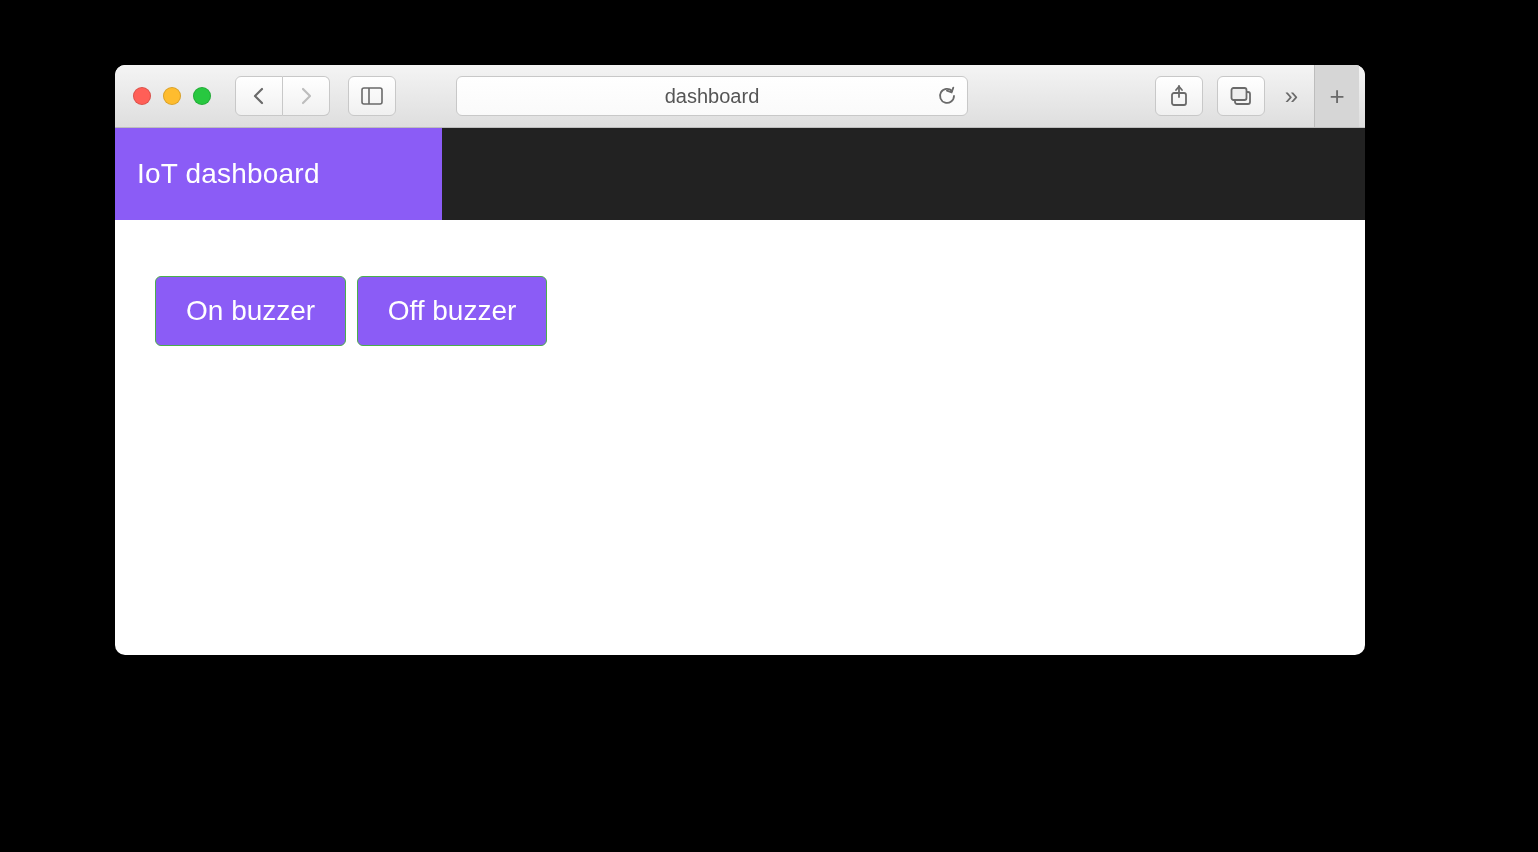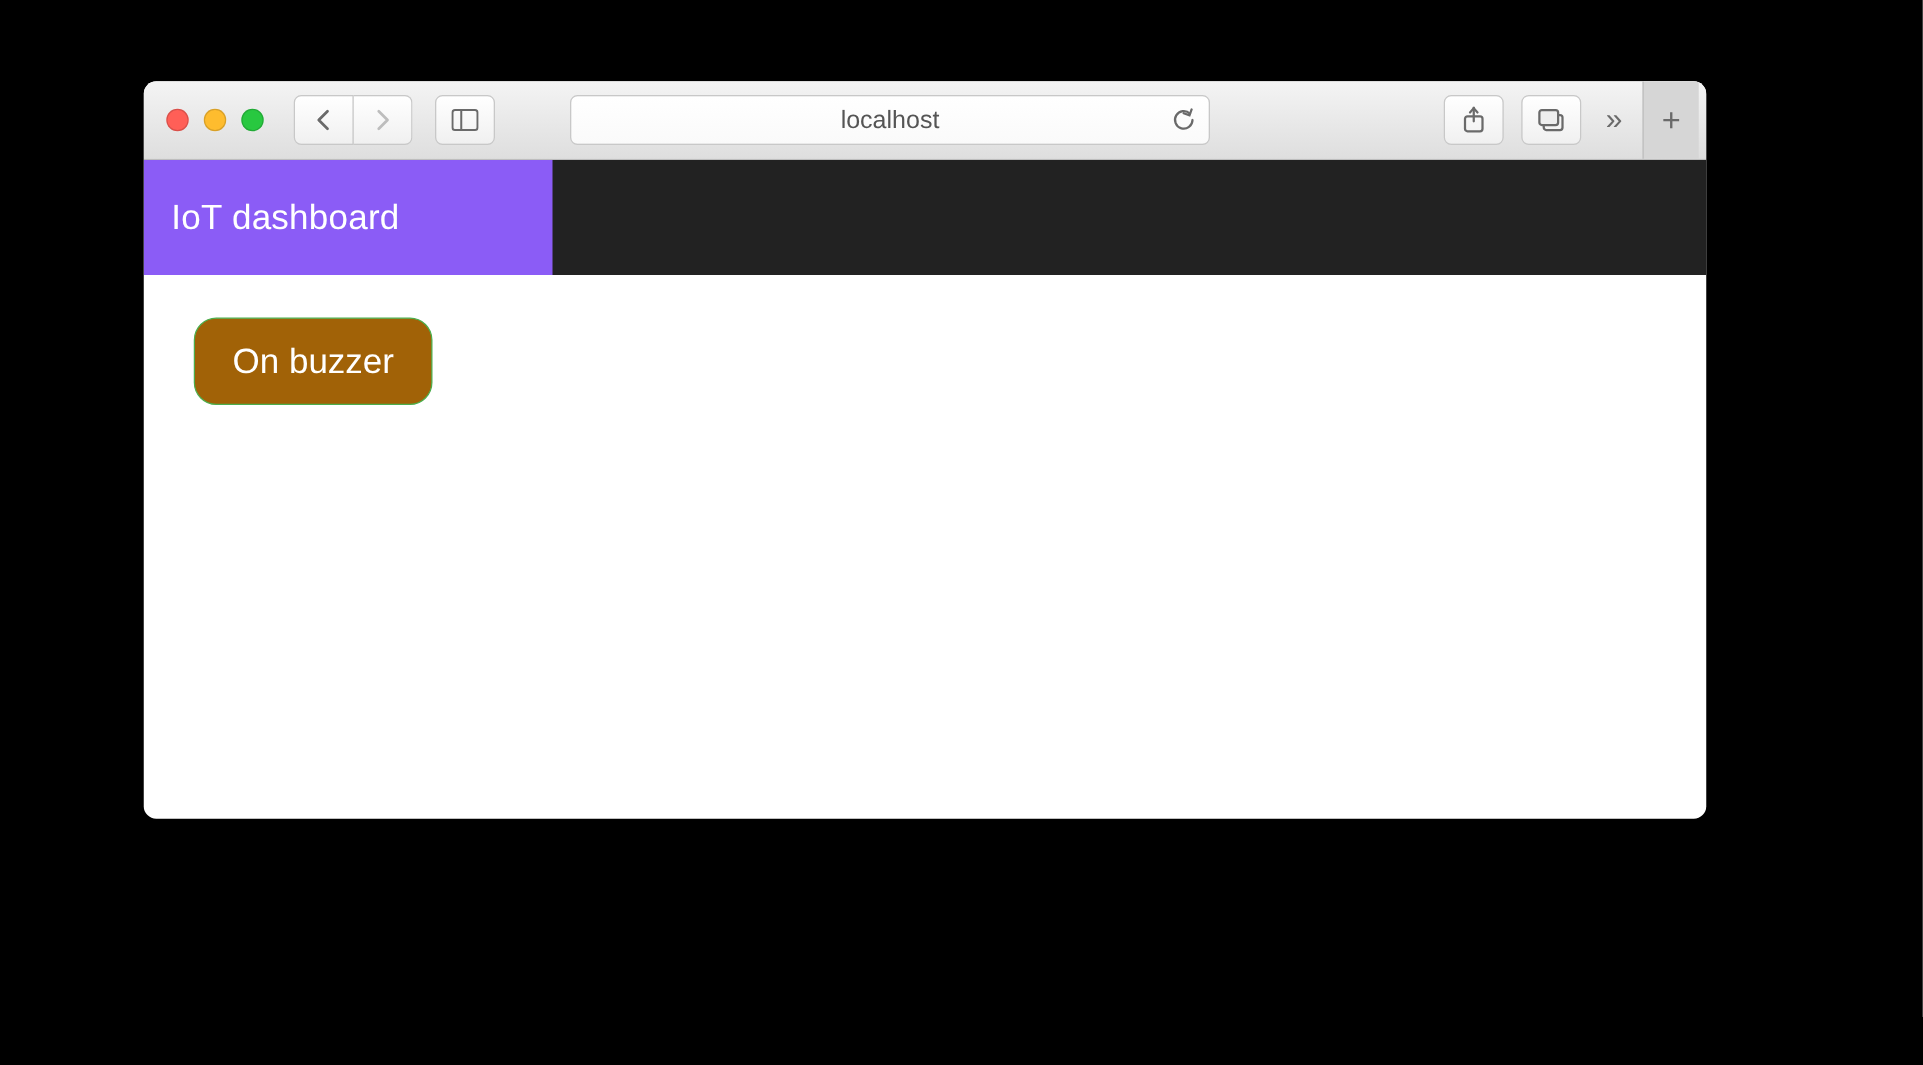--- a/index.html
+++ b/index.html
@@ -150,26 +150,27 @@
     padding: 34px 40px;
   }
   .btn-success {
     display:inline-flex;
     align-items:center;
     justify-content:center;
     height: 70px;
     padding: 0 30px;
     font-size: 28px;
     color:#fff;
-    background:#a16207;
+    background:#8b5cf6;
     border:1px solid #4cae4c;
-    border-radius:18px;
+    border-radius:6px;
     margin-right: 6px;
     cursor:pointer;
     white-space:nowrap;
+    margin-top:22px;
   }
 </style>
 </head>
 <body>
 
 <div class="browser-window">
 
   <div class="titlebar">
     <div class="traffic-lights">
       <div class="dot red"></div>
@@ -199,21 +200,21 @@
         <span>
           <svg width="22" height="18" viewBox="0 0 22 18">
             <rect x="1" y="1" width="20" height="16" rx="2" fill="none" stroke="#6a6a6a" stroke-width="1.6"></rect>
             <line x1="8" y1="1" x2="8" y2="17" stroke="#6a6a6a" stroke-width="1.6"></line>
           </svg>
         </span>
       </div>
     </div>
 
     <div class="addr-bar">
-      <span>localhost</span>
+      <span>dashboard</span>
       <span class="reload">
         <span>
           <svg width="20" height="20" viewBox="0 0 20 20">
             <path d="M15 5 A7 7 0 1 0 17 10" fill="none" stroke="#6a6a6a" stroke-width="1.8" stroke-linecap="round"></path>
             <polyline points="15,1 15,6 10,6" fill="none" stroke="#6a6a6a" stroke-width="1.8" stroke-linecap="round" transform="rotate(20 14 5)"></polyline>
           </svg>
         </span>
       </span>
     </div>
 
@@ -247,15 +248,18 @@
   <div class="page-navbar">
     <div class="brand-area">
       <span>IoT dashboard</span>
     </div>
   </div>
 
   <div class="page-body">
     <button class="btn-success">
       <span>On buzzer</span>
     </button>
+    <button class="btn-success">
+      <span>Off buzzer</span>
+    </button>
   </div>
 
 </div>
 
 </body></html>

